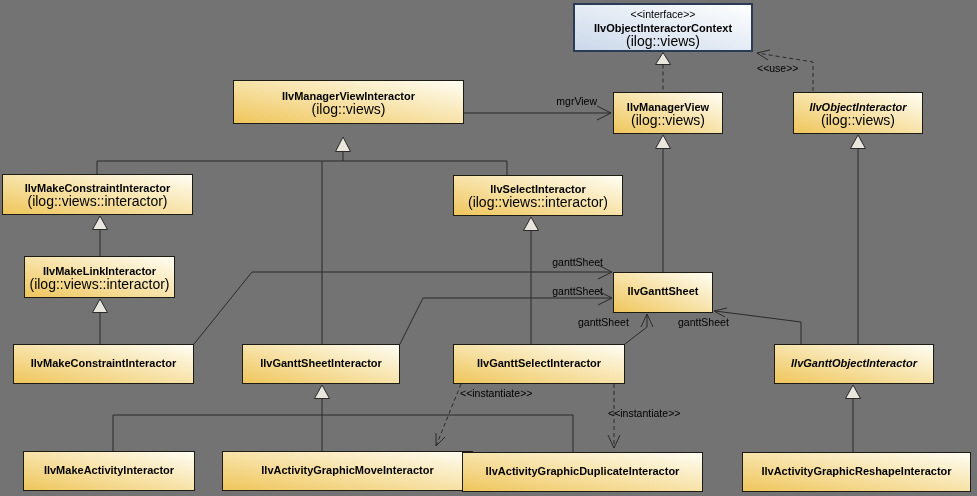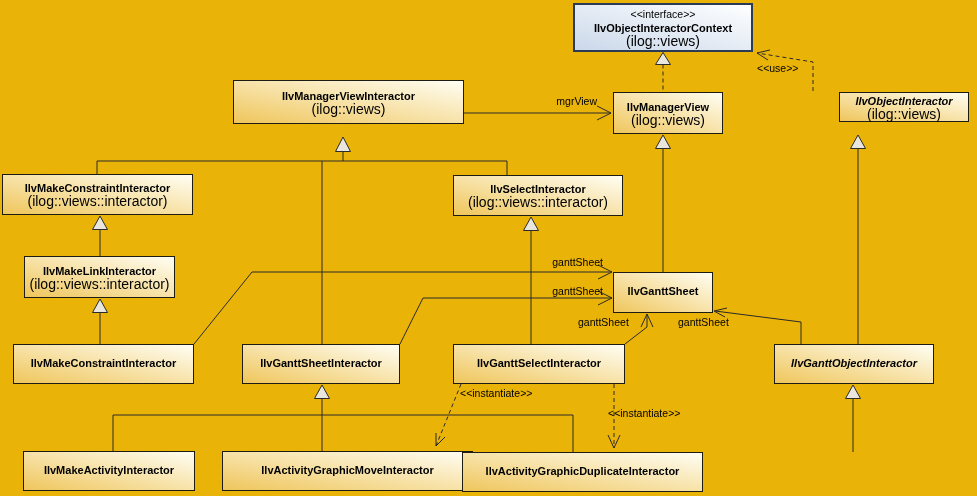--- a/index.html
+++ b/index.html
@@ -1,19 +1,19 @@
 <!DOCTYPE html>
 <html style="--cls-a: #efc65c; --cls-b: #fffef4; --if-a: #cbd8ea; --if-b: #feffff; --if-border: #2b3a55;"><head>
 <meta charset="utf-8">
 <style>
   html,body{margin:0;padding:0;background:#ffffff;}
   #canvas{
     position:relative;
     width:977px;height:496px;
-    background:#eab308;
+    background:#737373;
     font-family:"Liberation Sans",sans-serif;
     overflow:hidden;
   }
   #wires{position:absolute;left:0;top:0;width:977px;height:496px;}
   .cls{
     position:absolute;box-sizing:border-box;
     border:1px solid #1c1c14;
     background:linear-gradient(to top right,var(--cls-a,#efc65c),var(--cls-b,#fffef4));
     display:flex;flex-direction:column;justify-content:center;align-items:center;
     color:#000;
@@ -112,21 +112,21 @@
   <div class="cls" style="left:233px;top:80px;width:231px;height:44px">
     <div class="nm">IlvManagerViewInteractor</div>
     <div class="pkg">(ilog::views)</div>
   </div>
 
   <div class="cls" style="left:613px;top:92px;width:110px;height:42px">
     <div class="nm">IlvManagerView</div>
     <div class="pkg">(ilog::views)</div>
   </div>
 
-  <div class="cls abstract" style="left:839px;top:92px;width:130px;height:30px">
+  <div class="cls abstract" style="left:793px;top:92px;width:130px;height:42px">
     <div class="nm">IlvObjectInteractor</div>
     <div class="pkg">(ilog::views)</div>
   </div>
 
   <div class="cls" style="left:2px;top:174px;width:191px;height:41px">
     <div class="nm">IlvMakeConstraintInteractor</div>
     <div class="pkg">(ilog::views::interactor)</div>
   </div>
 
   <div class="cls" style="left:453px;top:175px;width:170px;height:41px">
@@ -164,20 +164,23 @@
   </div>
 
   <div class="cls top-align" style="left:222px;top:451px;width:251px;height:40px">
     <div class="nm">IlvActivityGraphicMoveInteractor</div>
   </div>
 
   <div class="cls top-align" style="left:462px;top:452px;width:241px;height:40px">
     <div class="nm">IlvActivityGraphicDuplicateInteractor</div>
   </div>
 
+  <div class="cls top-align" style="left:742px;top:452px;width:229px;height:40px">
+    <div class="nm">IlvActivityGraphicReshapeInteractor</div>
+  </div>
 
   <div class="lbl r" style="left:547px;top:95px;width:50px">mgrView</div>
   <div class="lbl" style="left:757px;top:62px">&lt;&lt;use&gt;&gt;</div>
   <div class="lbl r" style="left:545px;top:256px;width:58px">ganttSheet</div>
   <div class="lbl r" style="left:545px;top:285px;width:58px">ganttSheet</div>
   <div class="lbl" style="left:578px;top:316px">ganttSheet</div>
   <div class="lbl" style="left:678px;top:316px">ganttSheet</div>
   <div class="lbl" style="left:460px;top:387px">&lt;&lt;instantiate&gt;&gt;</div>
   <div class="lbl" style="left:608px;top:407px">&lt;&lt;instantiate&gt;&gt;</div>
 

